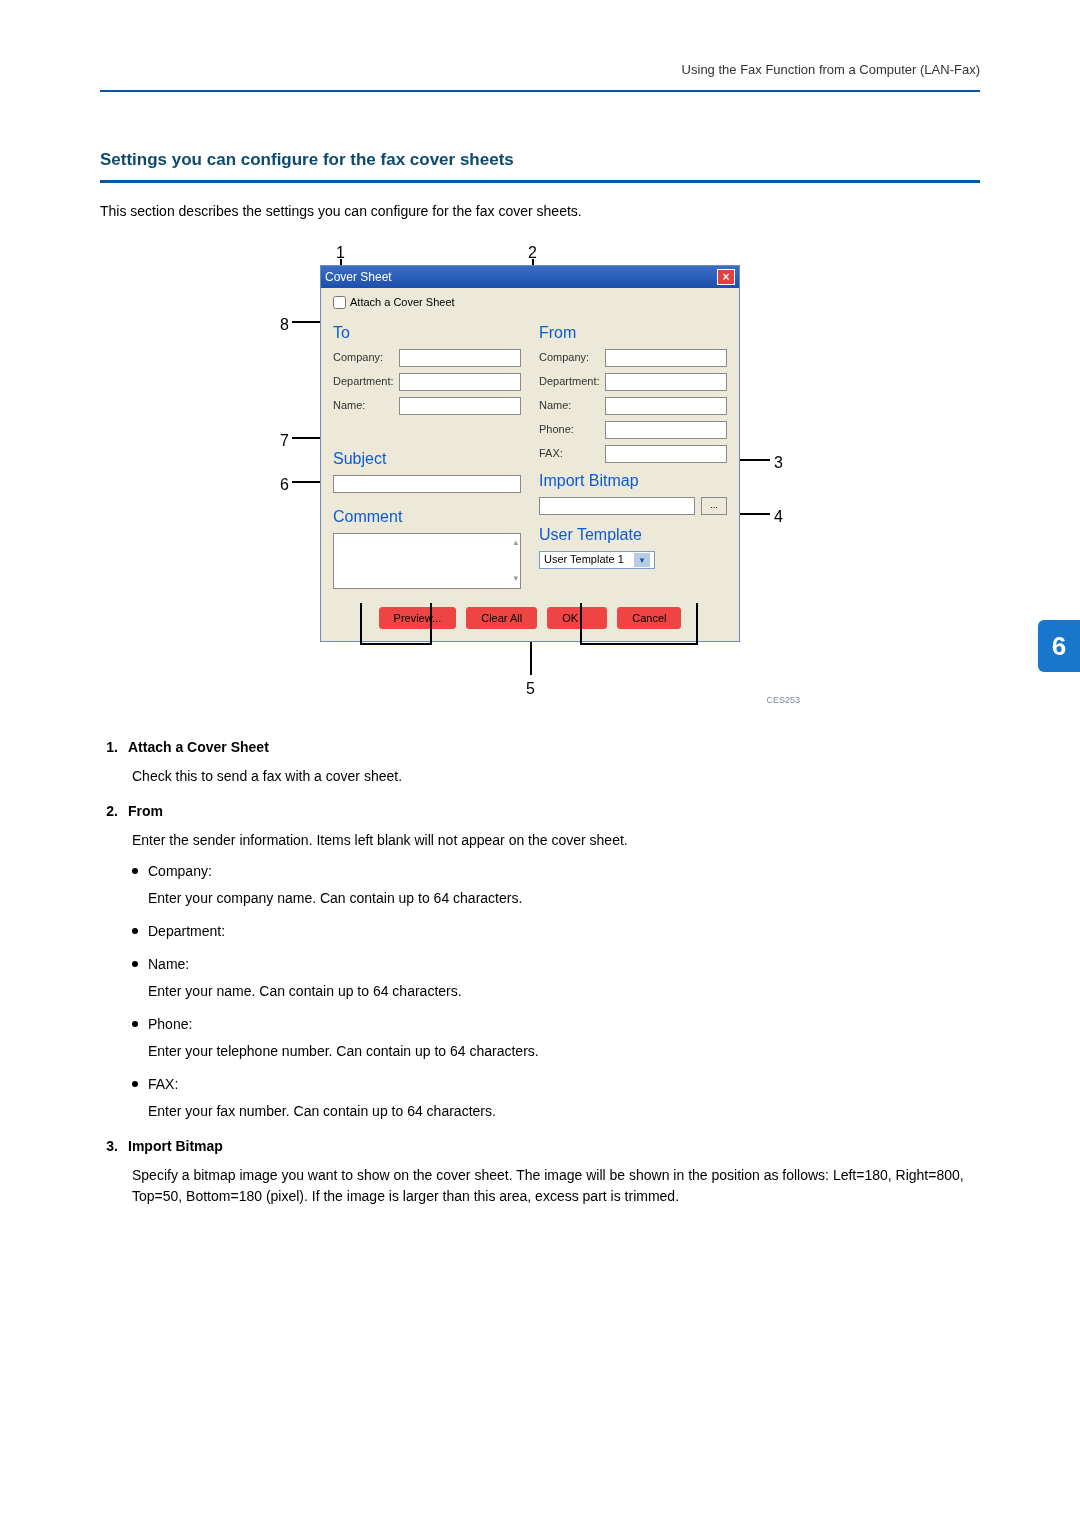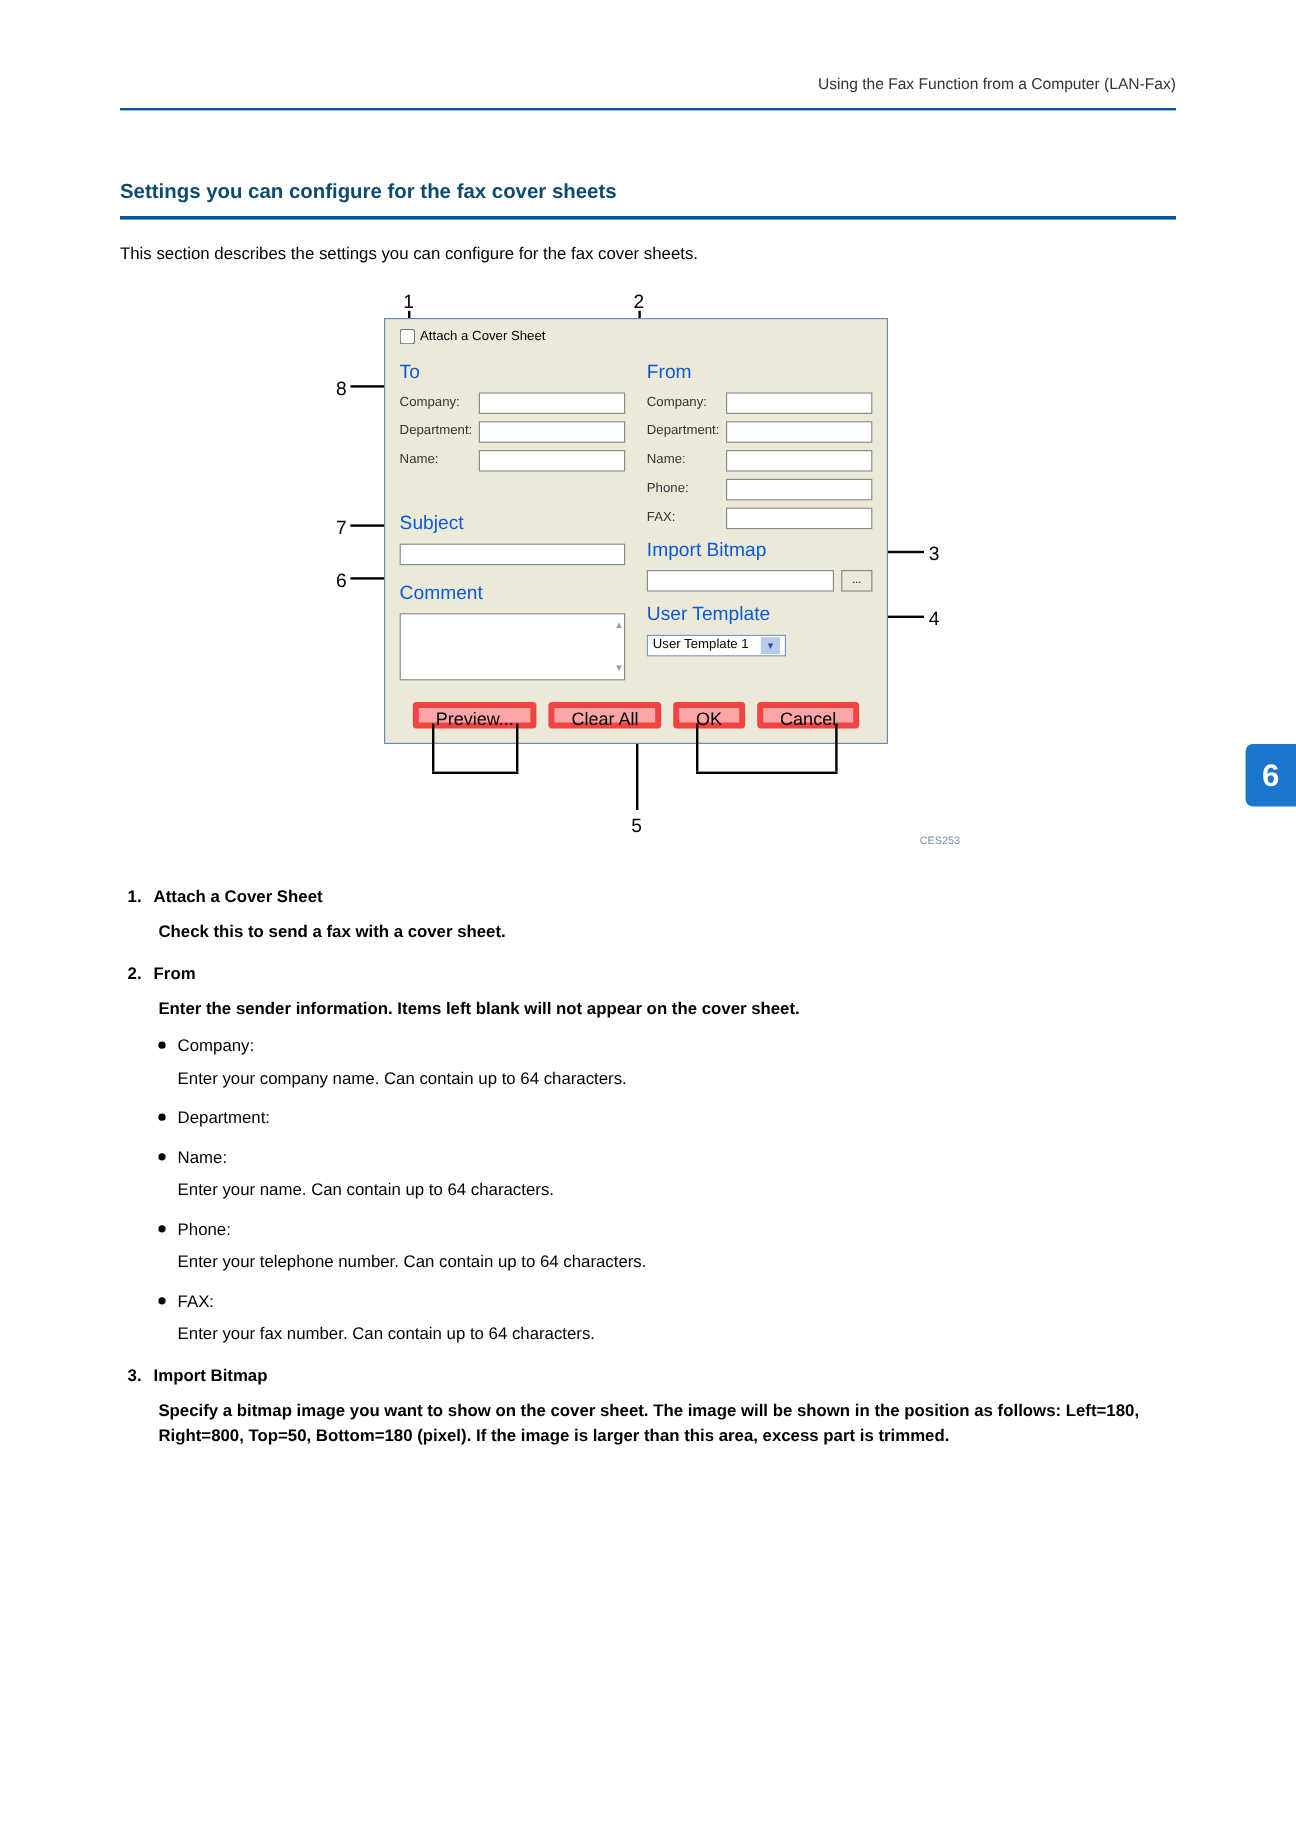--- a/index.html
+++ b/index.html
@@ -151,22 +151,22 @@
   .btn-ell { width:26px; height:18px; border:1px solid #8a8a8a; background:#ece9d8; font-size:9px; text-align:center; line-height:14px;}
   .tmpl-select {
     width:116px; height:18px; border:1px solid #7b9ac7; background:#fff;
     padding:0 4px; font-size:11px; display:flex; align-items:center; justify-content:space-between;
   }
   .tmpl-select .dd { background:#b5cbe7; width:16px; height:14px; text-align:center; font-size:9px; line-height:14px; color:#2a4d8f;}
   .btn-row {
     display:flex; gap:10px; justify-content:center; margin-top:18px;
   }
   .d-btn {
-    height:22px; padding:0 14px; border:5px solid #ef4444; background:#fca5a5;
-    font-size:15px; line-height:20px; border-radius:3px;
+    height:22px; padding:0 14px; border:1px solid #ef4444; background:#ef4444;
+    font-size:11px; line-height:20px; border-radius:3px;
   }
   .figcode {
     position:absolute;
     right:0; bottom:0;
     font-size:9px; color:#7a8aa0;
   }
 
   
   .chapter-tab {
     position: absolute;
@@ -186,21 +186,21 @@
 
   
   .def-list { margin-top: 10px; }
   .def-item { margin-bottom: 14px; }
   .def-head {
     display:flex; gap:10px;
     font-weight:bold; font-size:14px;
     margin-bottom:8px;
   }
   .def-num { width: 18px; text-align:right; }
-  .def-body { margin-left: 32px; font-size:14px;font-weight:bold; }
+  .def-body { margin-left: 32px; font-size:14px; }
   .sub-list { margin-top: 10px; }
   .sub-item { margin-bottom: 12px; }
   .sub-bullet-row { display:flex; gap:10px; align-items:flex-start; }
   .bullet { width:6px; height:6px; border-radius:50%; background:#000; margin-top:7px; flex-shrink:0;}
   .sub-label { font-size:14px; }
   .sub-desc { margin-left: 16px; margin-top:6px; font-size:14px; }
 
   .page-num {
     text-align:right;
     font-size:14px;
@@ -244,20 +244,24 @@
     <div class="callout-dot" style="left:386px; top:209px;"></div>
 
     <div class="callout-num" style="left:494px; top:258px;">4</div>
     <div class="callout-line-h" style="left:390px; top:266px; width:100px;"></div>
     <div class="callout-dot" style="left:386px; top:263px;"></div>
 
     <div class="callout-num" style="left:246px; top:430px;">5</div>
     <div class="callout-line-v" style="left:250px; top:372px; height:56px;"></div>
 
     <div class="dialog">
+      <div class="titlebar">
+        <span>Cover Sheet</span>
+        <span class="close">×</span>
+      </div>
       <div class="dialog-body">
         <div class="cb-row">
           <input type="checkbox" style="">
           <span>Attach a Cover Sheet</span>
         </div>
         <div class="cols">
           <div class="col">
             <div class="grp-title">To</div>
             <div class="field-row">
                 <span class="field-label">Company:</span>

